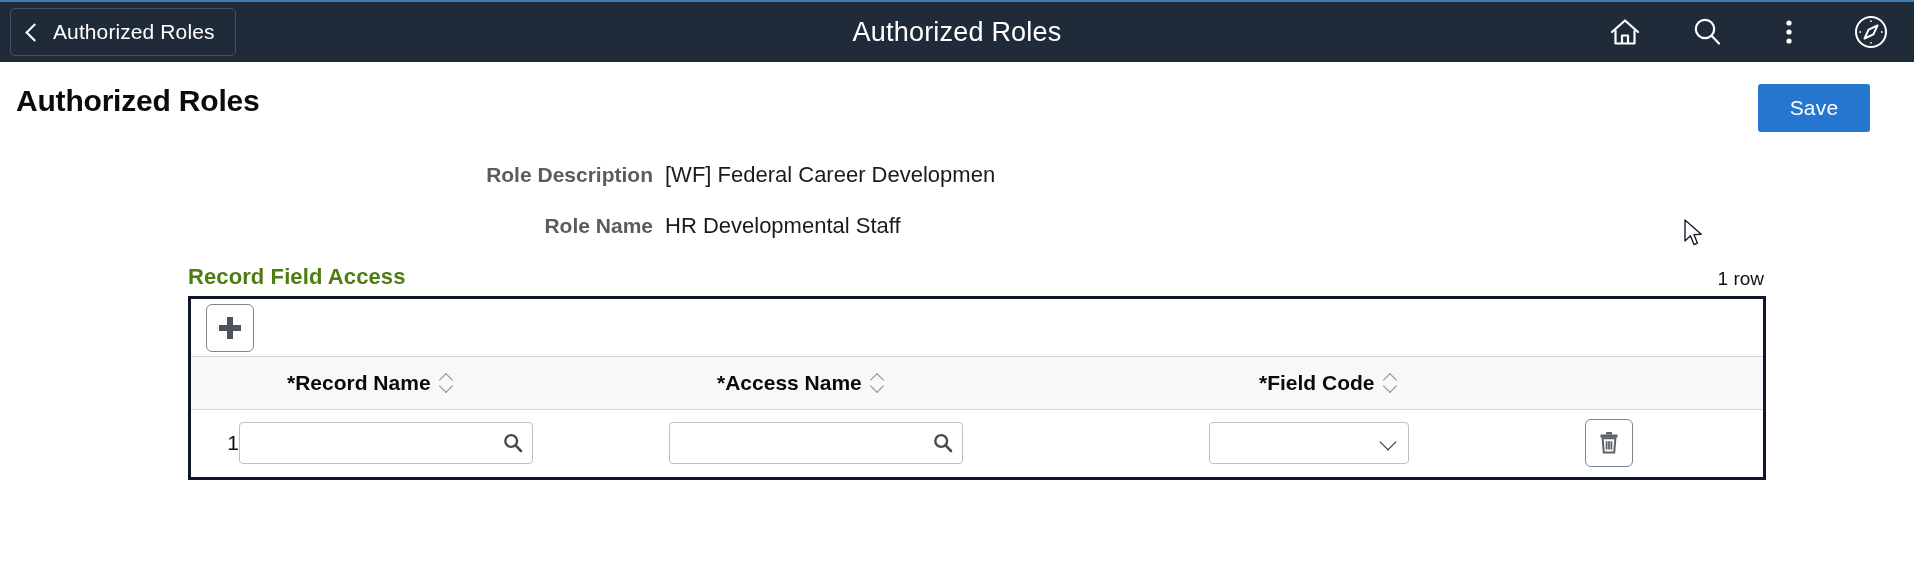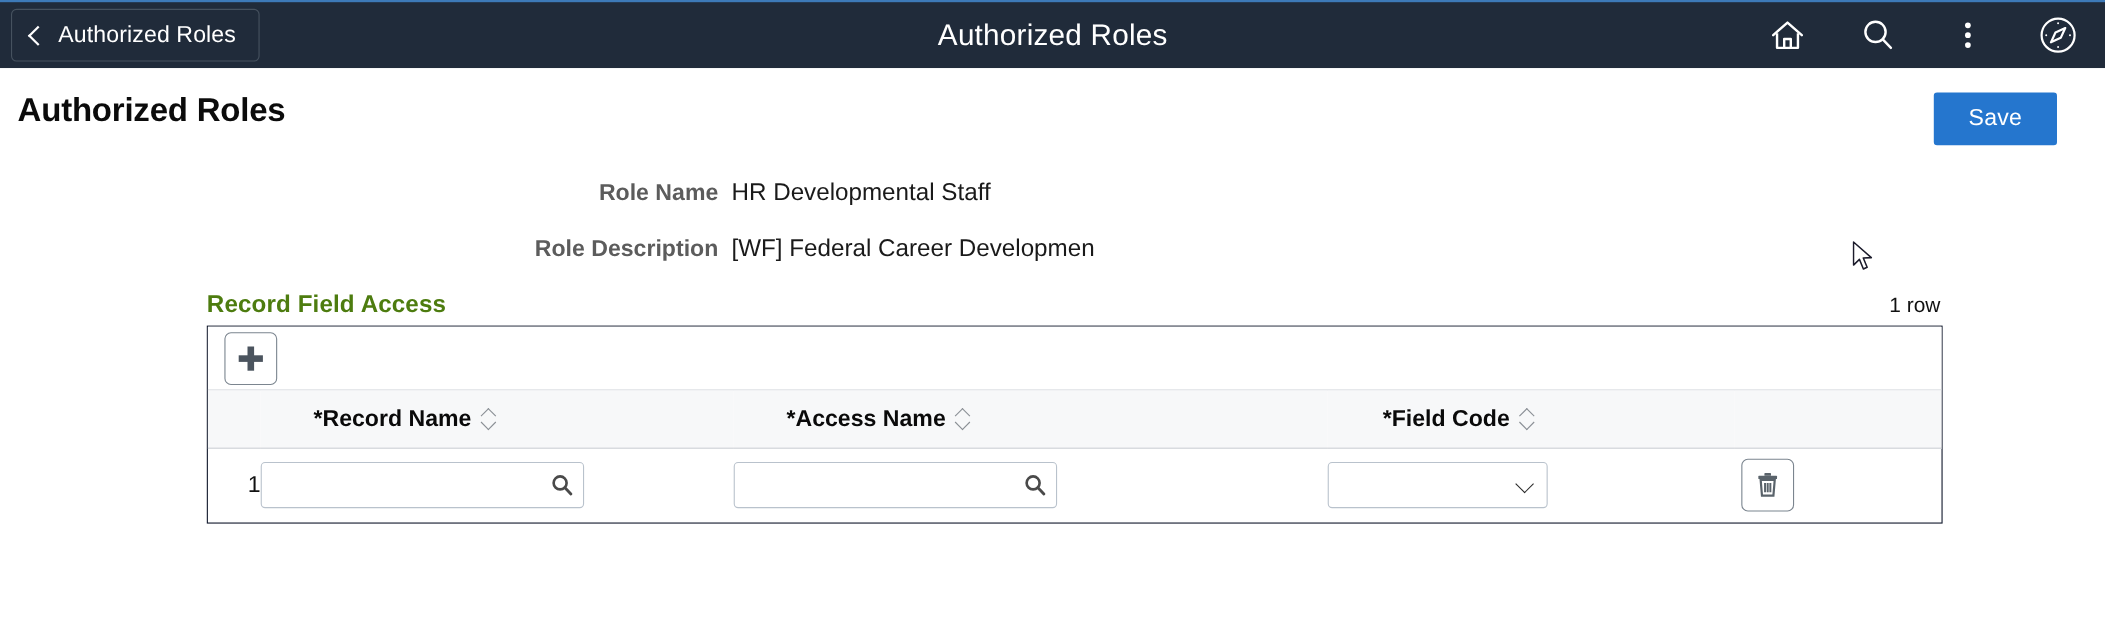--- a/index.html
+++ b/index.html
@@ -150,21 +150,21 @@
     letter-spacing: .1px;
   }
   .row-count {
     font-size: 19px;
     font-weight: normal;
     color: #111111;
     padding-right: 2px;
   }
 
   .grid {
-    border: 1px solid #0f172a;
+    border: 3px solid #0f172a;
     background: #ffffff;
   }
   .grid-toolbar {
     height: 58px;
     display: flex;
     align-items: center;
     padding-left: 15px;
     border-bottom: 1px solid #d6dade;
     background: #ffffff;
   }
@@ -362,27 +362,27 @@
 </div>
 
 <div class="subheader">
   <div class="page-title">Authorized Roles</div>
   <button class="save-btn">Save</button>
 </div>
 
 <div class="form-area">
 
   <div class="field-row">
+    <div class="field-label">Role Description</div>
+    <div class="field-value">[WF] Federal Career Developmen</div>
+  </div>
+
+  <div class="field-row">
     <div class="field-label">Role Name</div>
     <div class="field-value">HR Developmental Staff</div>
-  </div>
-
-  <div class="field-row">
-    <div class="field-label">Role Description</div>
-    <div class="field-value">[WF] Federal Career Developmen</div>
   </div>
 
 </div>
 
 <div class="grid-wrap">
 
   <div class="grid-caption-row">
     <div class="grid-caption">Record Field Access</div>
     <div class="row-count">1 row</div>
   </div>

